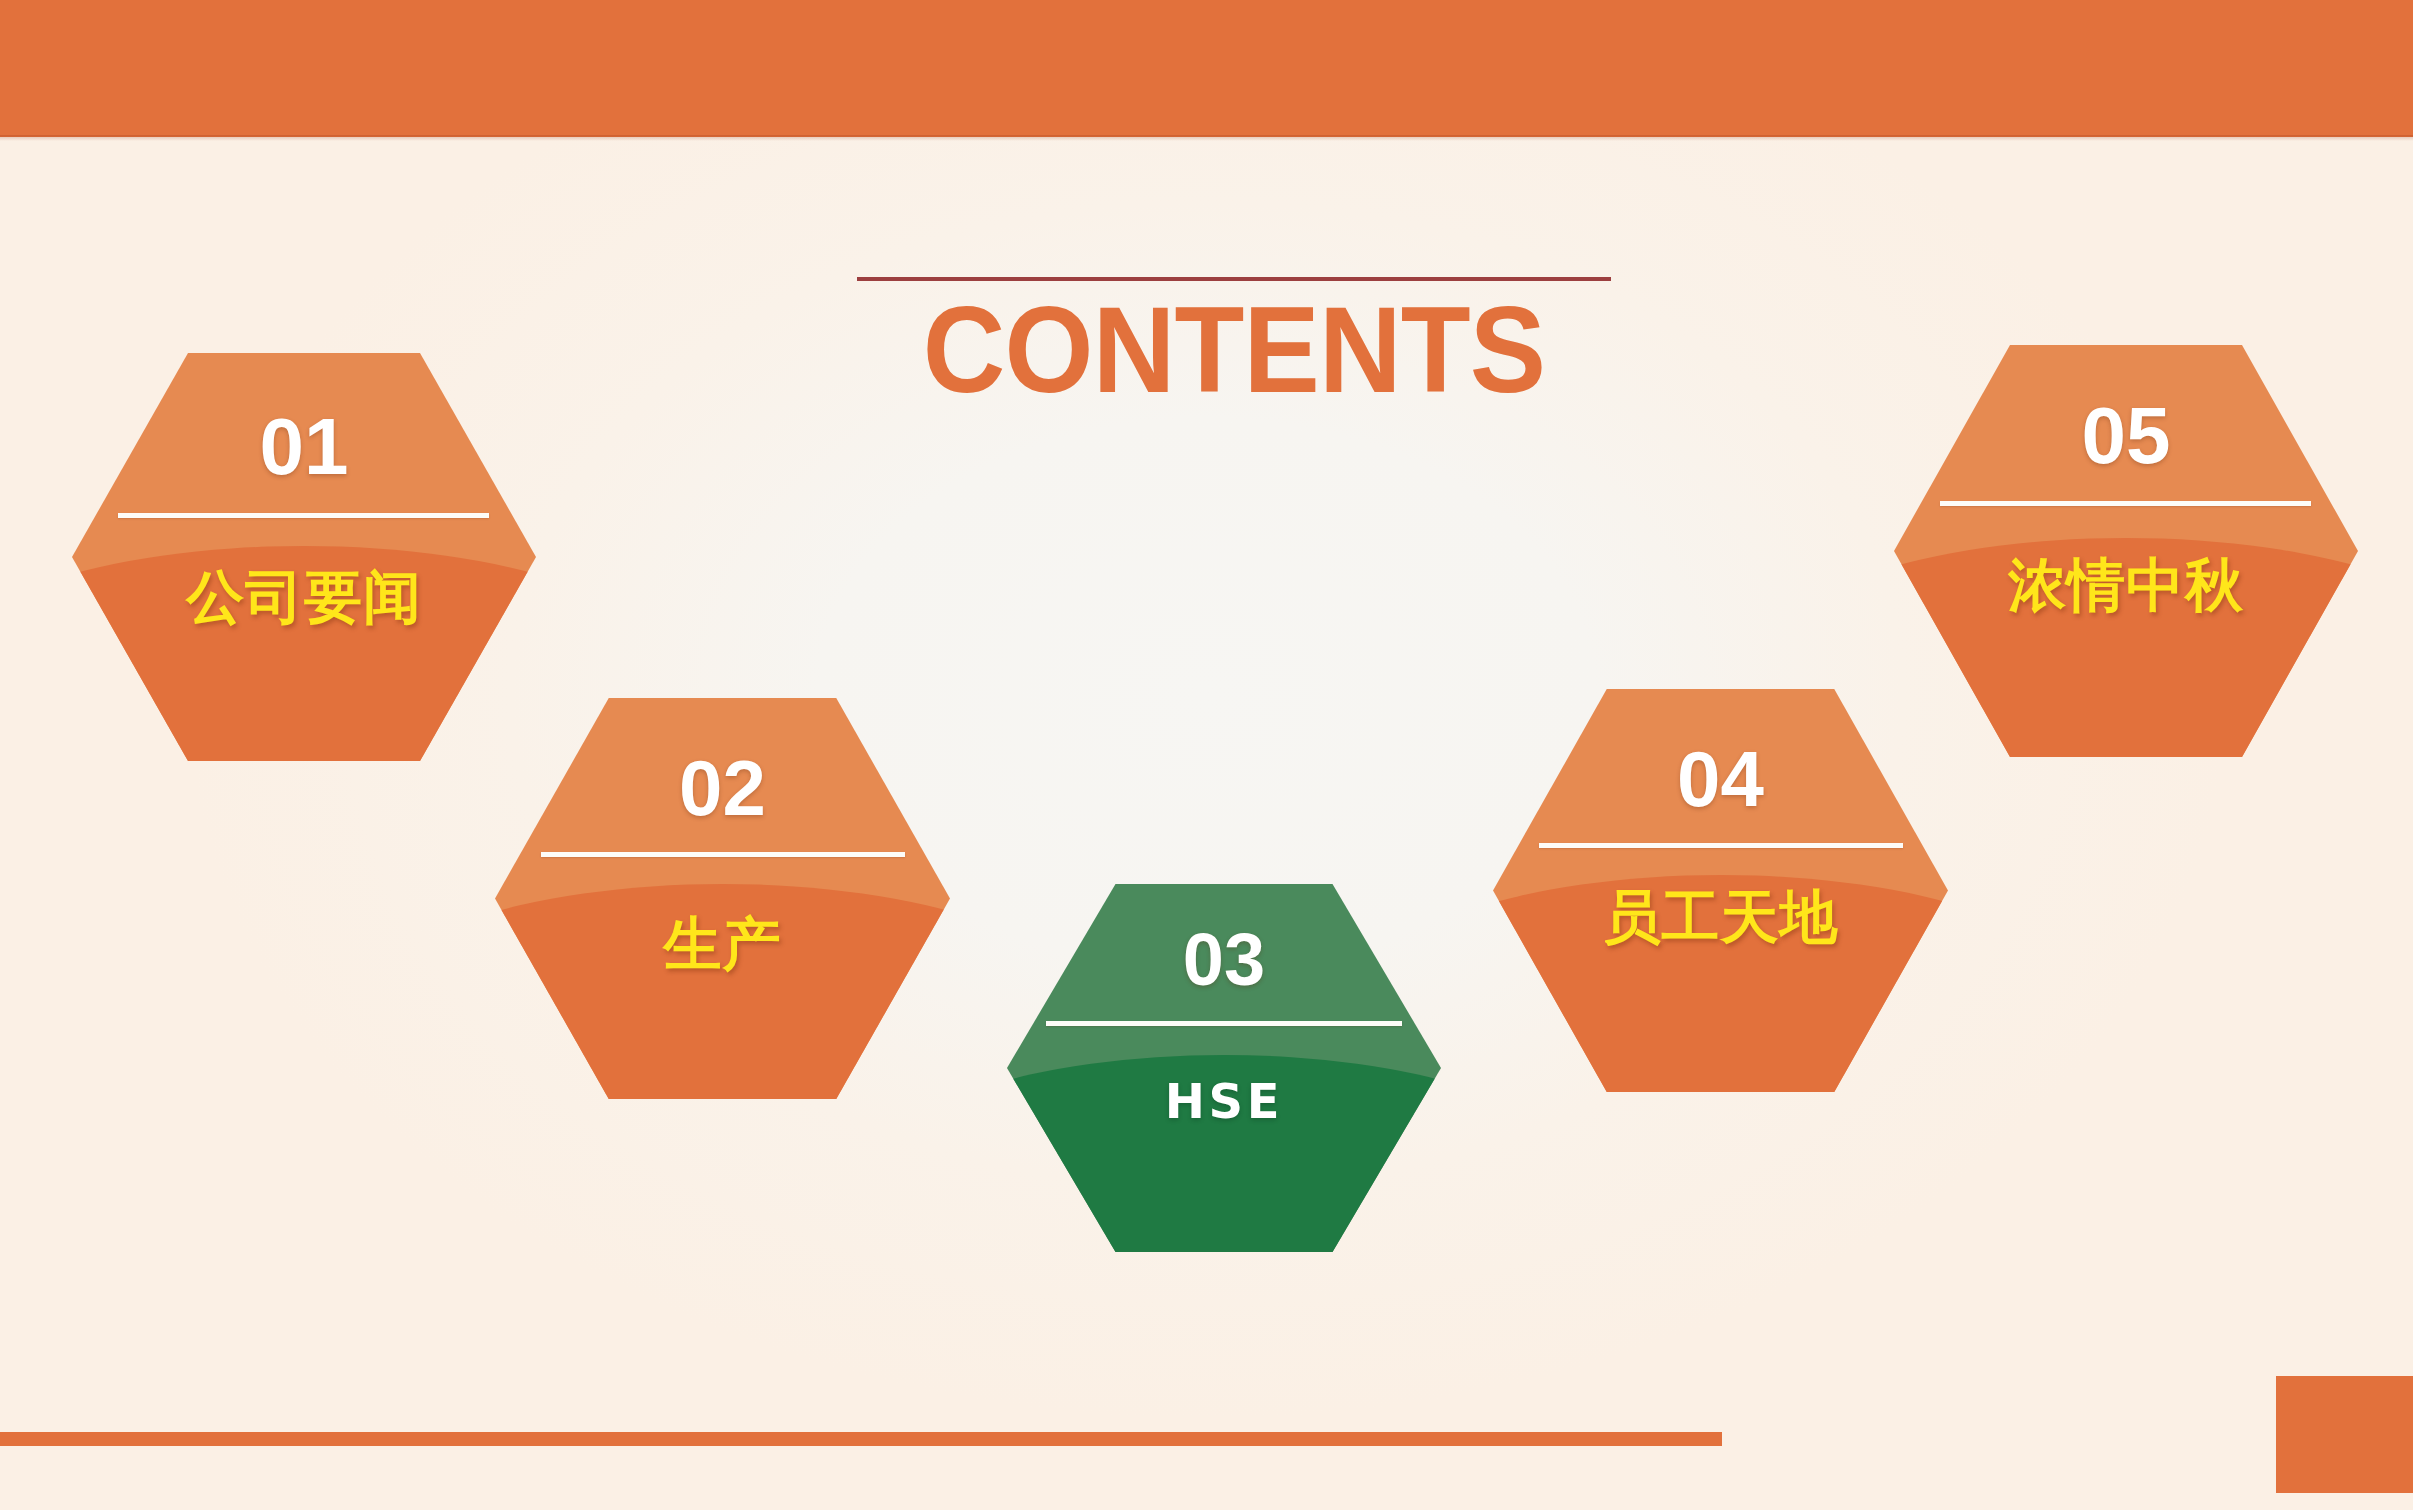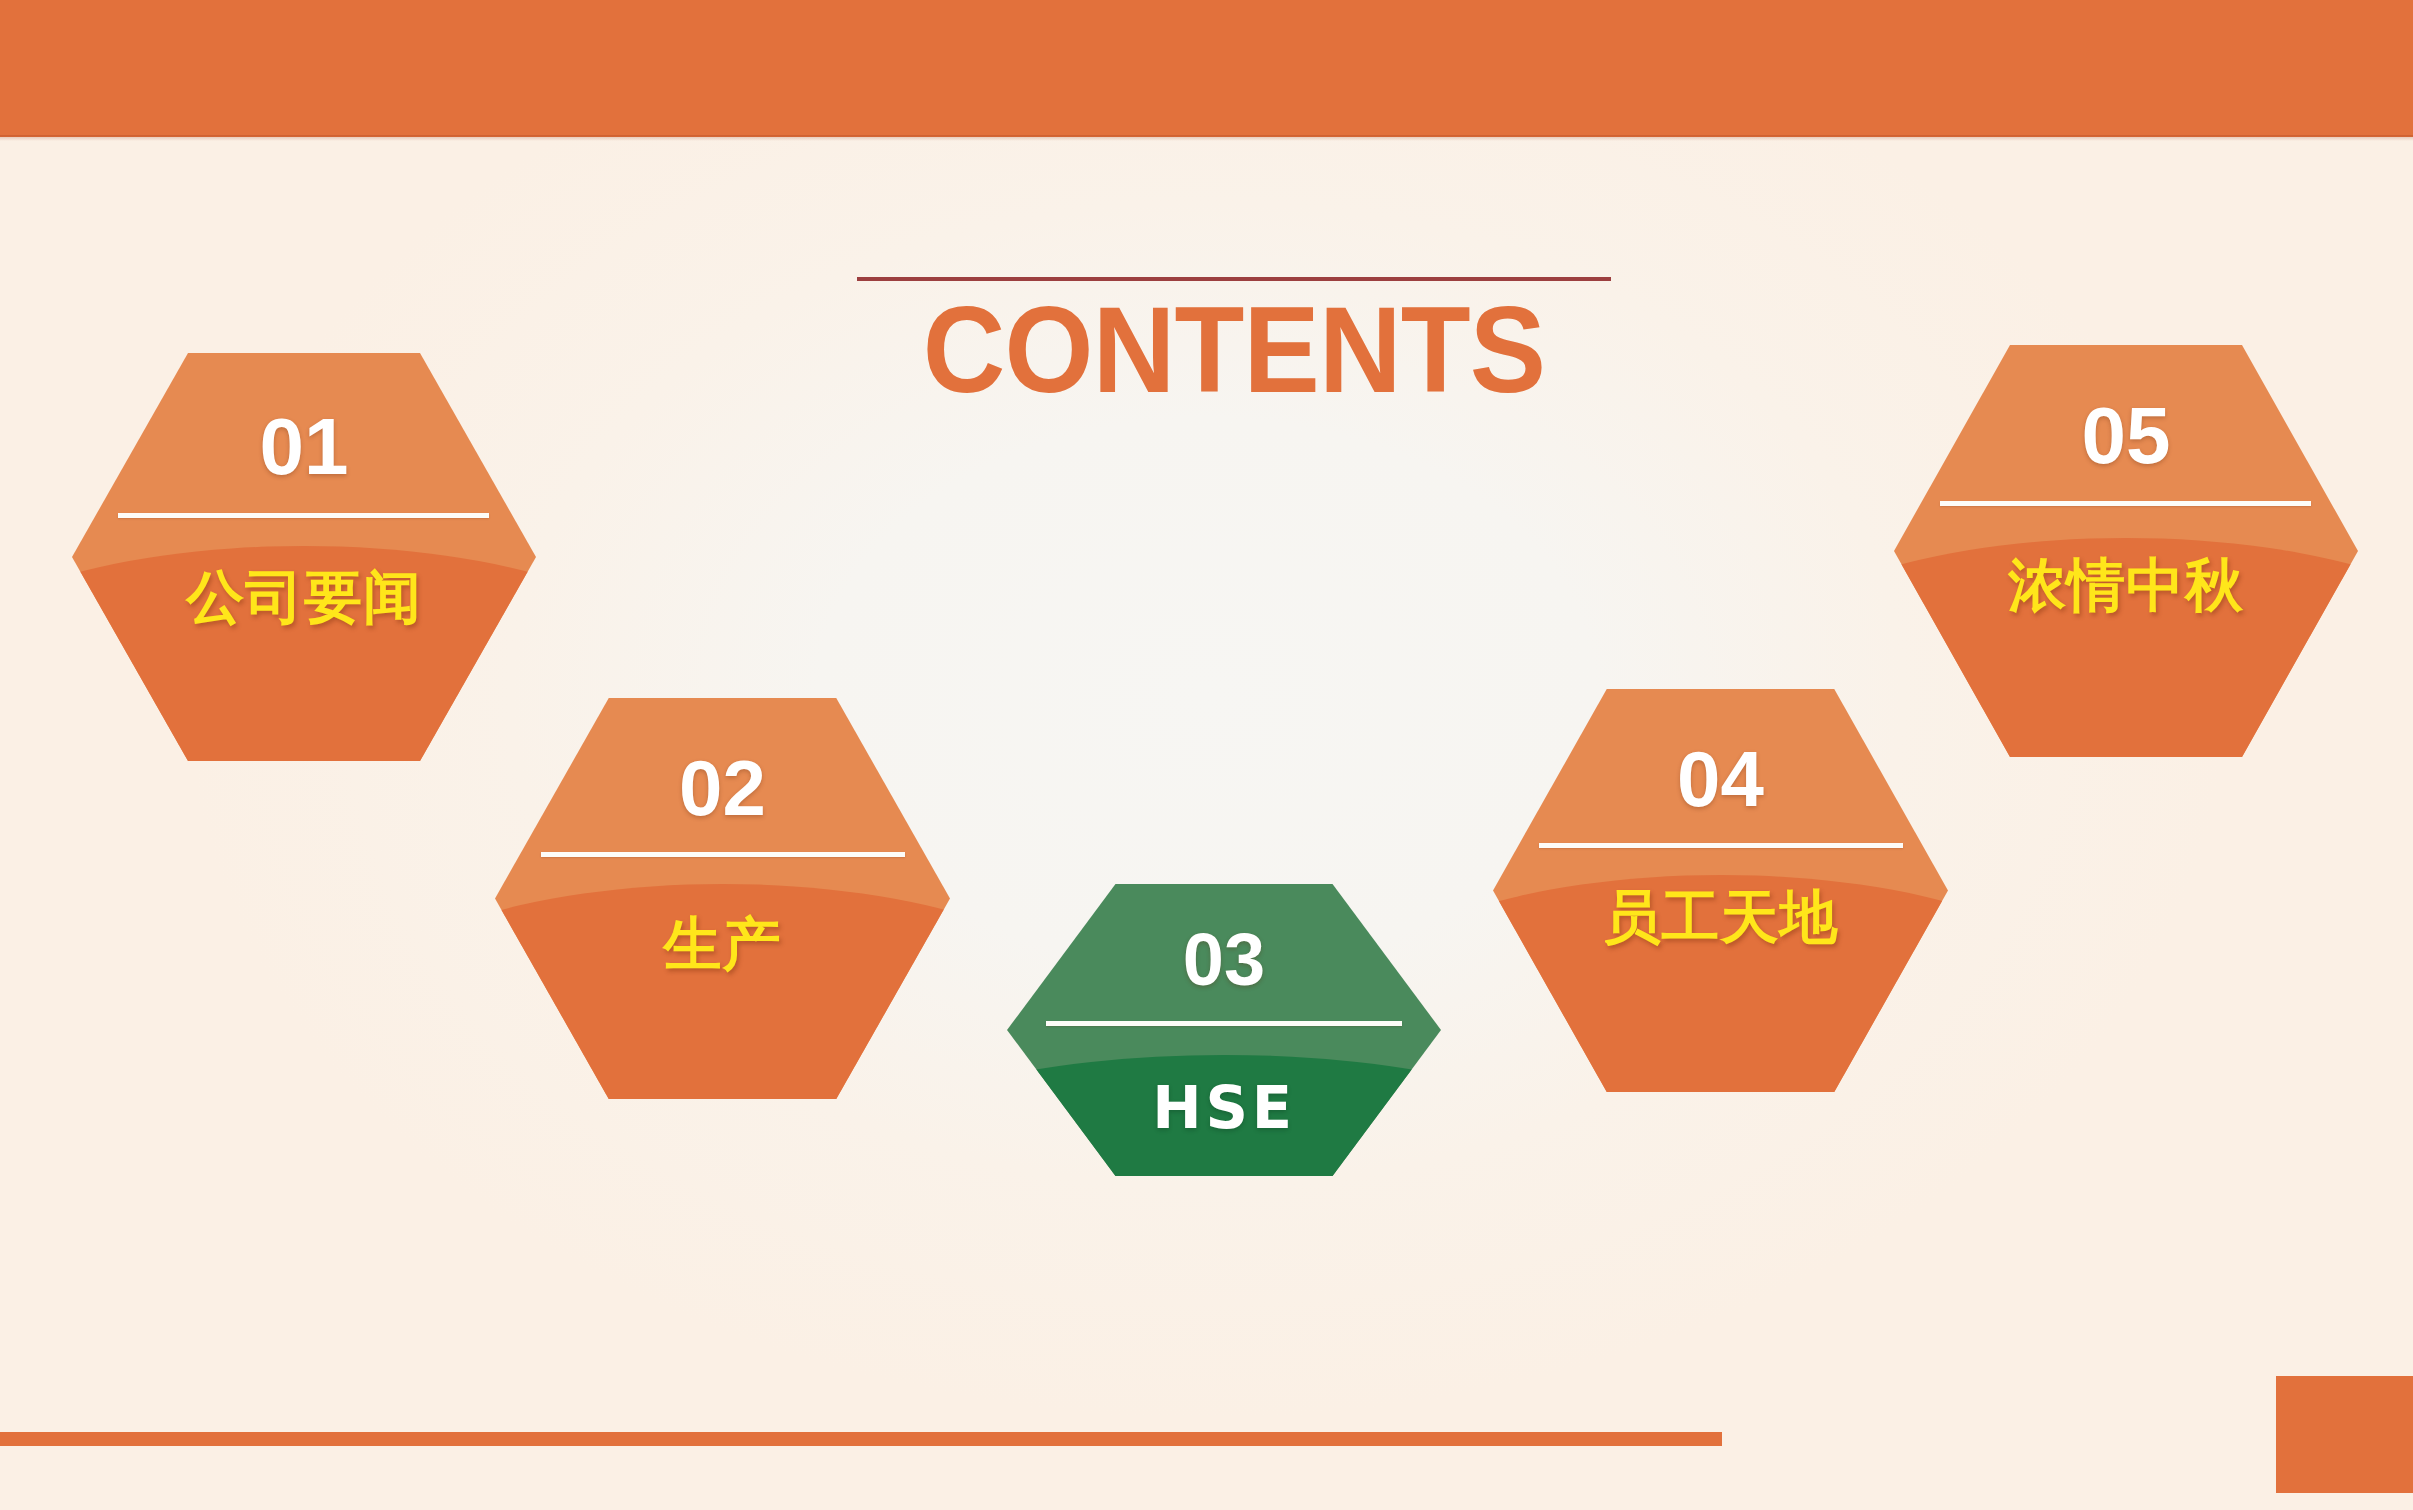--- a/index.html
+++ b/index.html
@@ -195,27 +195,27 @@
   <div class="hex" style="left:495px; top:698px; width:455px; height:401px;">
     <div class="hex-top" style="background:#e68a51;"></div>
     <div class="hex-arc" style="top:186px; background:#e2713c;"></div>
     <div class="hex-content">
       <div class="hex-num" style="top:45px; font-size:78px;text-align:center;">02</div>
       <div class="hex-rule" style="left:46px; top:154px; width:364px;"></div>
       <div class="hex-label yellow" style="top:197px; font-size:58px;margin-top:11px;">生产</div>
     </div>
   </div>
 
-  <div class="hex" style="left:1007px; top:884px; width:434px; height:292px;">
+  <div class="hex" style="left:1007px; top:884px; width:434px; height:368px;">
     <div class="hex-top" style="background:#4a8a5c;"></div>
     <div class="hex-arc" style="top:171px; background:#1f7a43;"></div>
     <div class="hex-content">
       <div class="hex-num" style="top:33px; font-size:74px;">03</div>
       <div class="hex-rule" style="left:39px; top:137px; width:356px;"></div>
-      <div class="hex-label white" style="top:189px; font-size:59px;">HSE</div>
+      <div class="hex-label white" style="top:189px; font-size:48px;">HSE</div>
     </div>
   </div>
 
   <div class="hex" style="left:1493px; top:689px; width:455px; height:403px;">
     <div class="hex-top" style="background:#e68a51;"></div>
     <div class="hex-arc" style="top:186px; background:#e2713c;"></div>
     <div class="hex-content">
       <div class="hex-num" style="top:45px; font-size:78px;">04</div>
       <div class="hex-rule" style="left:46px; top:154px; width:364px;"></div>
       <div class="hex-label yellow" style="top:190px; font-size:58px;">员工天地</div>

